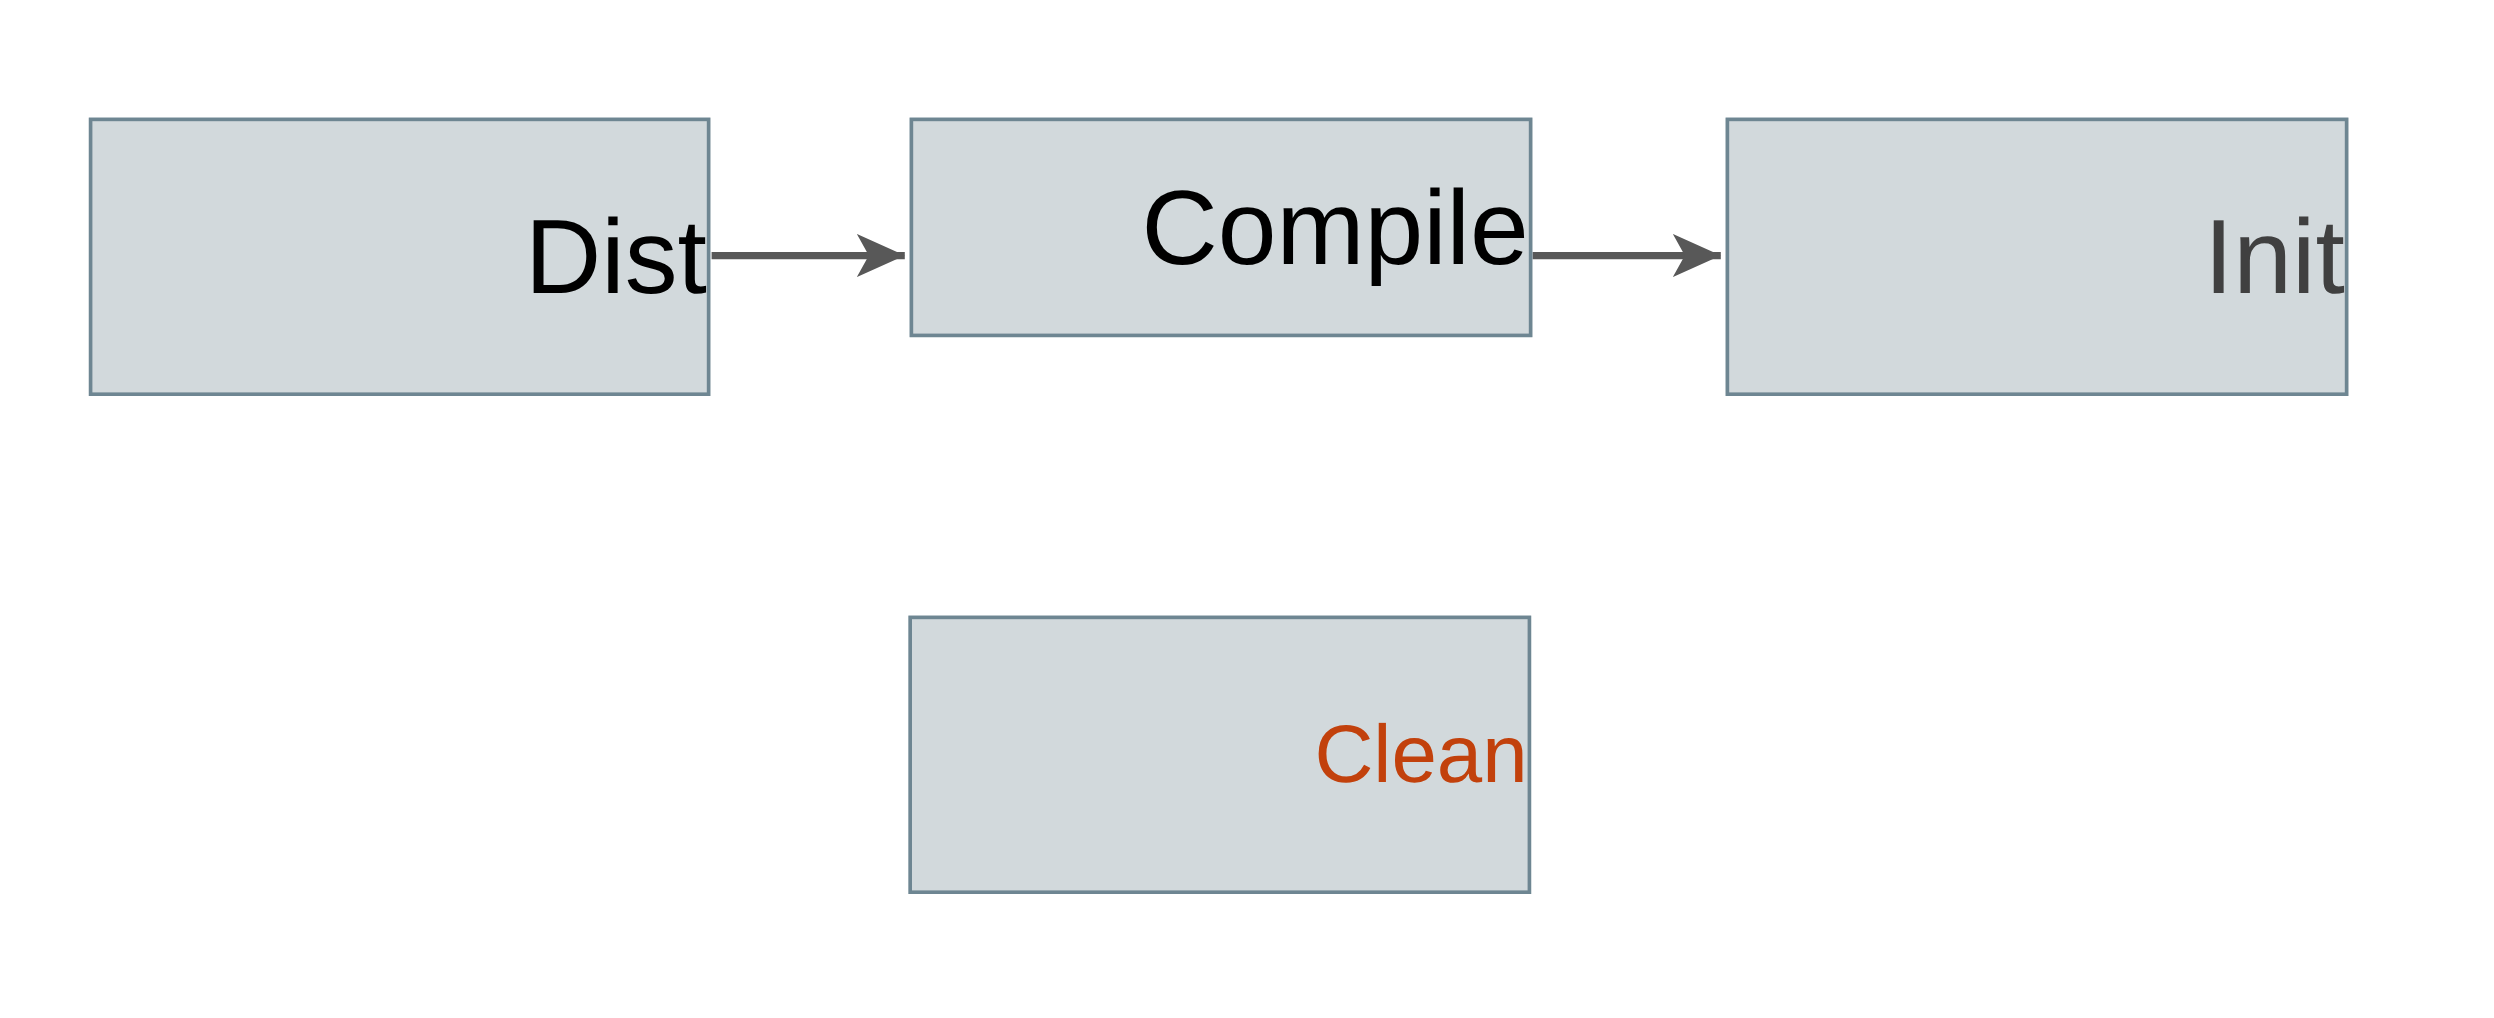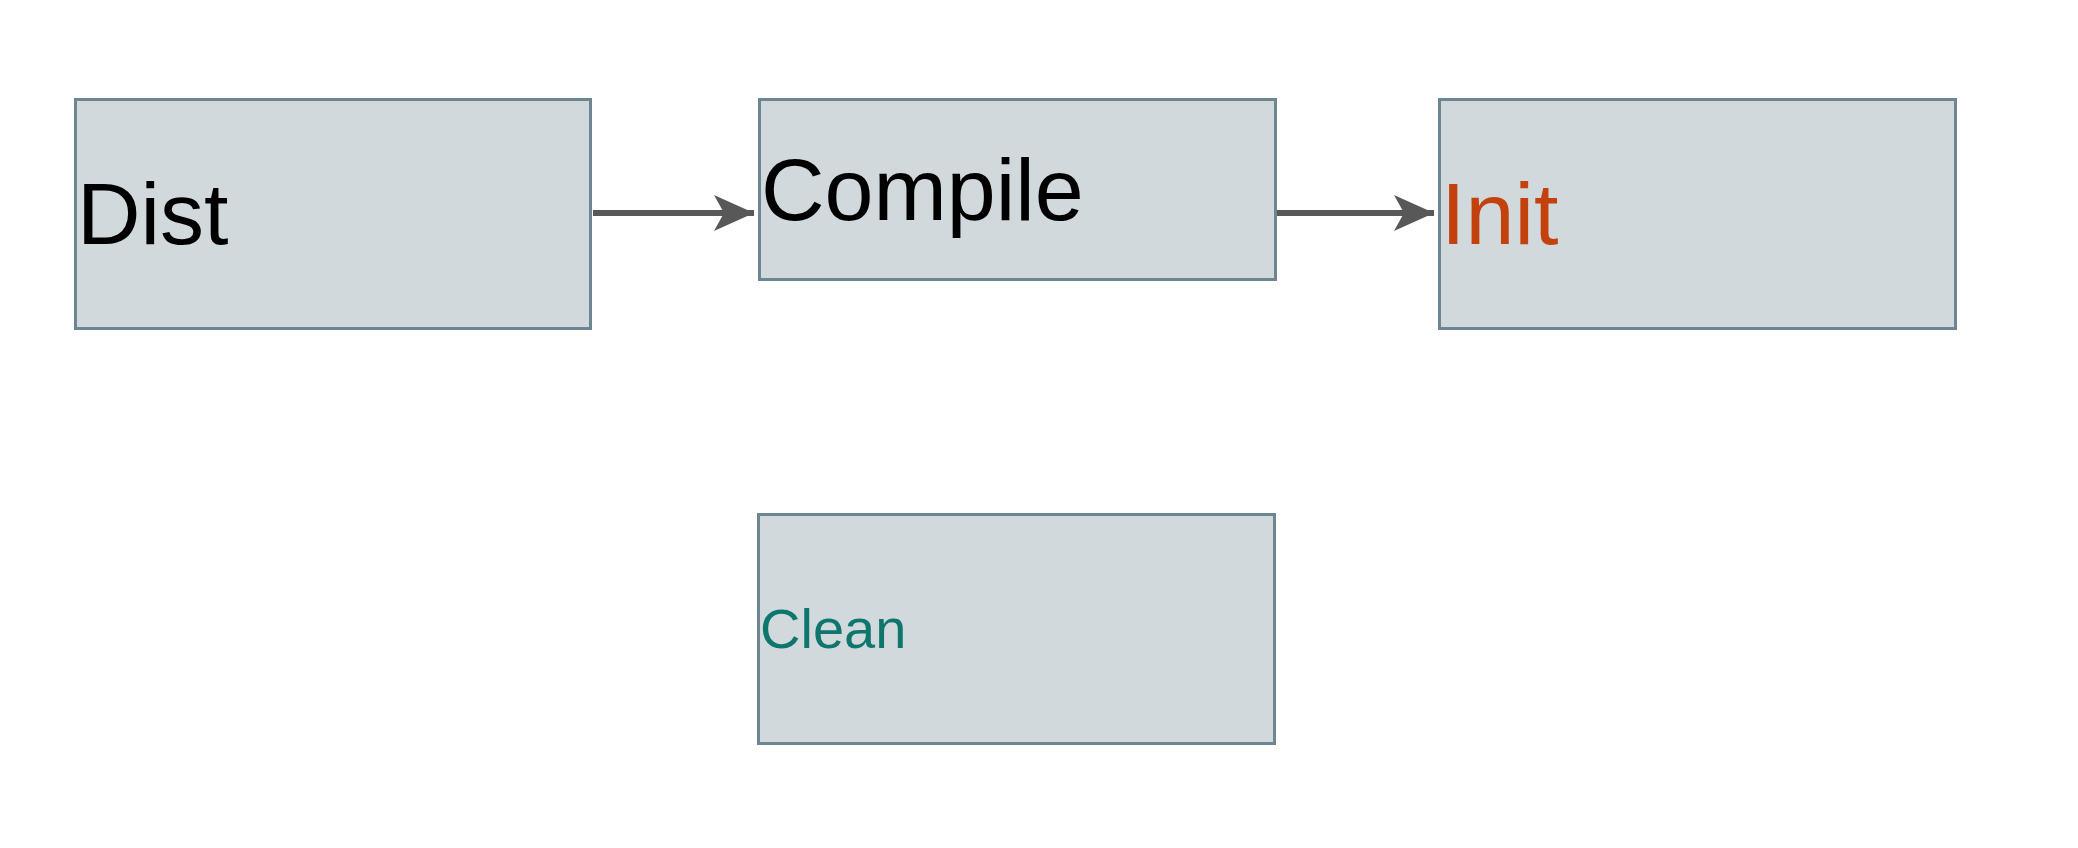--- a/index.html
+++ b/index.html
@@ -21,21 +21,21 @@
     top: 0;
     width: 100%;
     height: 100%;
     pointer-events: none;
   }
   .node {
     position: absolute;
     box-sizing: border-box;
     display: flex;
     align-items: center;
-    justify-content: flex-start;
+    justify-content: flex-end;
     cursor: default;
   }
   .node .node-label {
     font-weight: 400;
     letter-spacing: 0px;
     line-height: 1;
     user-select: none;
   }
 </style>
 </head>
@@ -57,20 +57,20 @@
 
   <div class="node" id="node-0" style="left: 74px; top: 98px; width: 518px; height: 232px; background: rgb(210, 217, 220); border: 3px solid rgb(110, 134, 146);">
     <span class="node-label" style="font-size: 88px; color: rgb(0, 0, 0);">Dist</span>
   </div>
 
   <div class="node" id="node-1" style="left: 758px; top: 98px; width: 519px; height: 183px; background: rgb(210, 217, 220); border: 3px solid rgb(110, 134, 146);">
     <span class="node-label" style="font-size: 88px; color: rgb(0, 0, 0);">Compile</span>
   </div>
 
   <div class="node" id="node-2" style="left: 1438px; top: 98px; width: 519px; height: 232px; background: rgb(210, 217, 220); border: 3px solid rgb(110, 134, 146);">
-    <span class="node-label" style="font-size: 88px; color: #c2410c;">Init</span>
+    <span class="node-label" style="font-size: 88px; color: #404040;">Init</span>
   </div>
 
   <div class="node" id="node-3" style="left: 757px; top: 513px; width: 519px; height: 232px; background: rgb(210, 217, 220); border: 3px solid rgb(110, 134, 146);">
-    <span class="node-label" style="font-size: 56px; color: #0f766e;">Clean</span>
+    <span class="node-label" style="font-size: 68px; color: #c2410c;">Clean</span>
   </div>
 
 </div>
 
 </body></html>

